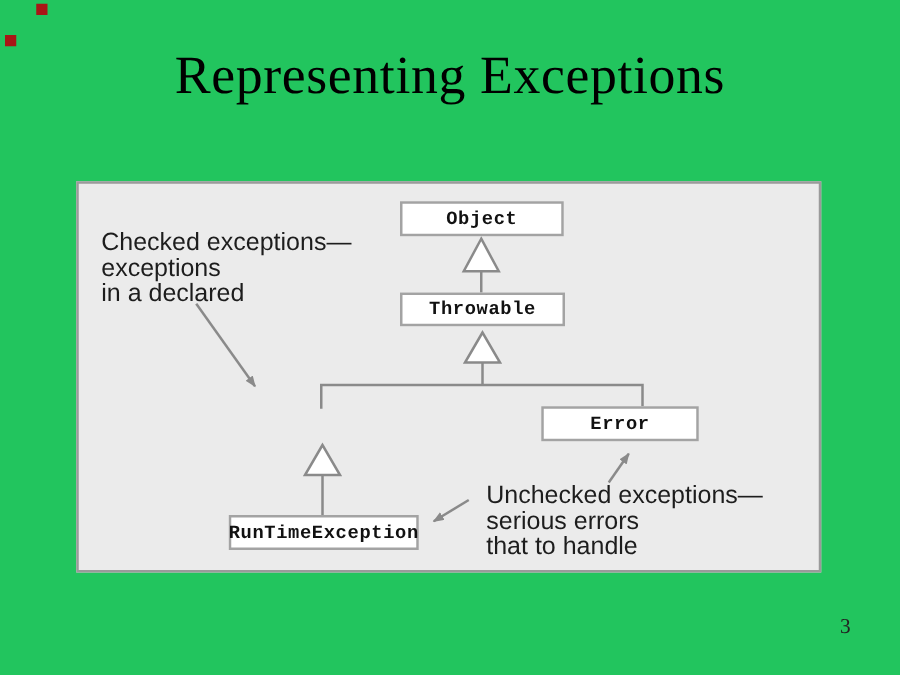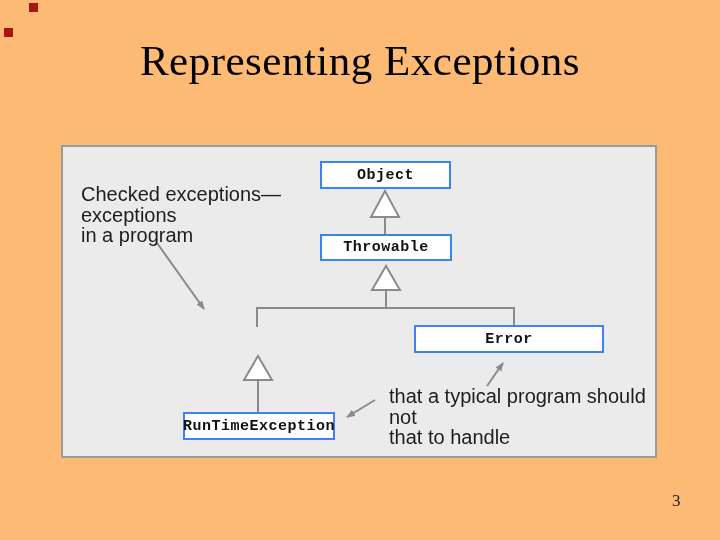--- a/index.html
+++ b/index.html
@@ -1,20 +1,20 @@
 <!DOCTYPE html>
 <html style="--accent: #a81616; --panel-bg: #ebebeb; --line-color: #8a8a8a;"><head>
 <meta charset="utf-8">
 <style>
   html, body { margin: 0; padding: 0; }
   .slide {
     position: relative;
     width: 720px;
     height: 540px;
-    background: #fdba74;
+    background: #22c55e;
     font-family: "Liberation Sans", sans-serif;
     overflow: hidden;
     text-decoration: underline;
   }
   .accent-sq {
     position: absolute;
     width: 9px;
     height: 9px;
     background: var(--accent, #a81616);
   }
@@ -45,36 +45,36 @@
     left: 0; top: 0;
     width: 720px; height: 540px;
     pointer-events: none;
   }
   .connector { stroke: var(--line-color, #8a8a8a); stroke-width: 2; fill: none; }
   .tri { fill: #ffffff; stroke: var(--line-color, #8a8a8a); stroke-width: 2; stroke-linejoin: miter; }
   .arrowhead { fill: var(--line-color, #8a8a8a); }
   .node {
     position: absolute;
     background: #ffffff;
-    border: 2px solid #3b82f6;
+    border: 2px solid #a3a3a3;
     box-sizing: border-box;
     display: flex;
     align-items: center;
     justify-content: center;
     font-family: "Liberation Mono", "DejaVu Sans Mono", monospace;
     font-weight: bold;
     font-size: 15px;
     letter-spacing: 0.5px;
     color: #111111;
     white-space: nowrap;
   }
   #node-object    { left: 320px; top: 161px; width: 131px; height: 28px; }
   #node-throwable { left: 320px; top: 234px; width: 132px; height: 27px; }
   #node-exception { left: 183px; top: 326px; width: 152px; height: 28px; }
-  #node-error     { left: 414px; top: 325px; width: 190px; height: 28px; }
+  #node-error     { left: 433px; top: 325px; width: 126px; height: 28px; }
   #node-runtime   { left: 183px; top: 412px; width: 152px; height: 28px; text-align: center; }
   .note {
     position: absolute;
     font-size: 20px;
     line-height: 20.5px;
     color: #1d1d1d;
   }
   .note span { display: block; }
   #note-checked   { left: 81px;  top: 184px; width: 240px; }
   #note-unchecked { left: 389px; top: 386px; width: 265px; }
@@ -120,23 +120,23 @@
     <line class="connector" x1="375" y1="400" x2="347" y2="417" marker-end="url(#ah)"></line>
   </svg>
 
   <div class="node" id="node-object">Object</div>
   <div class="node" id="node-throwable">Throwable</div>
   <div class="node" id="node-error">Error</div>
   <div class="node" id="node-runtime">RunTimeException</div>
 
   <div class="note" id="note-checked">
     <span>Checked exceptions—exceptions</span>
-    <span>in a program</span>
+    <span>in a declared</span>
   </div>
 
   <div class="note" id="note-unchecked">
-    <span>that a typical program should not</span>
+    <span>Unchecked exceptions—serious errors</span>
     <span>that to handle</span>
   </div>
 
   <div class="page-number">3</div>
 
 </div>
 
 </body></html>

